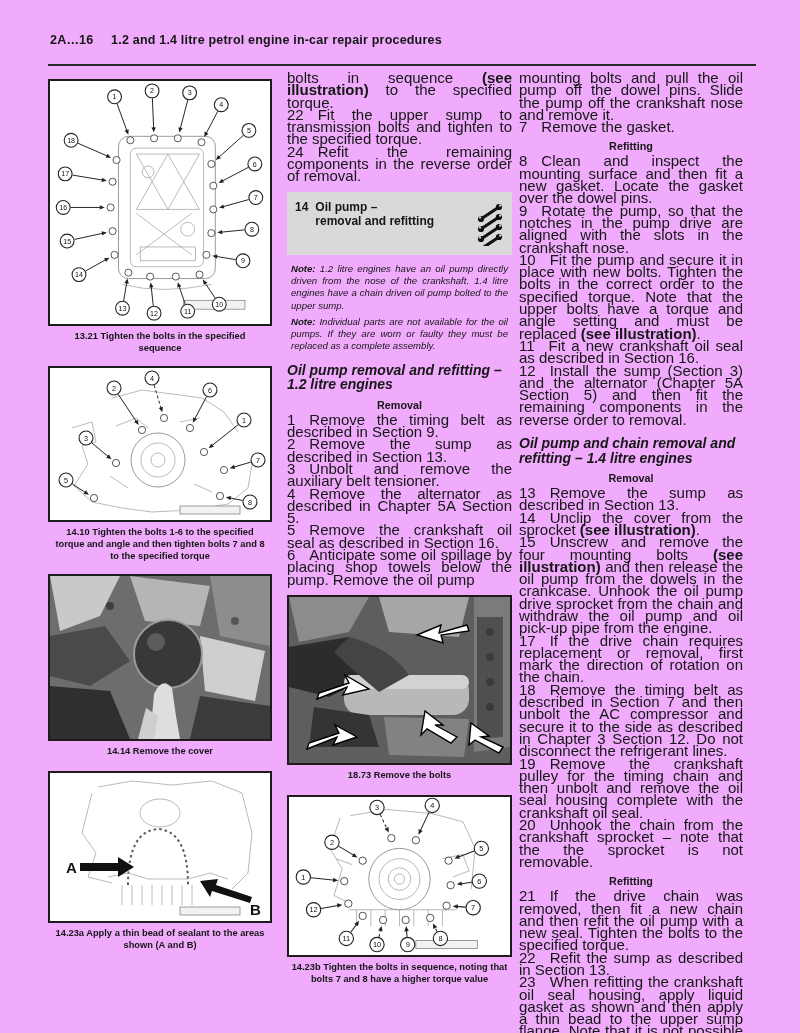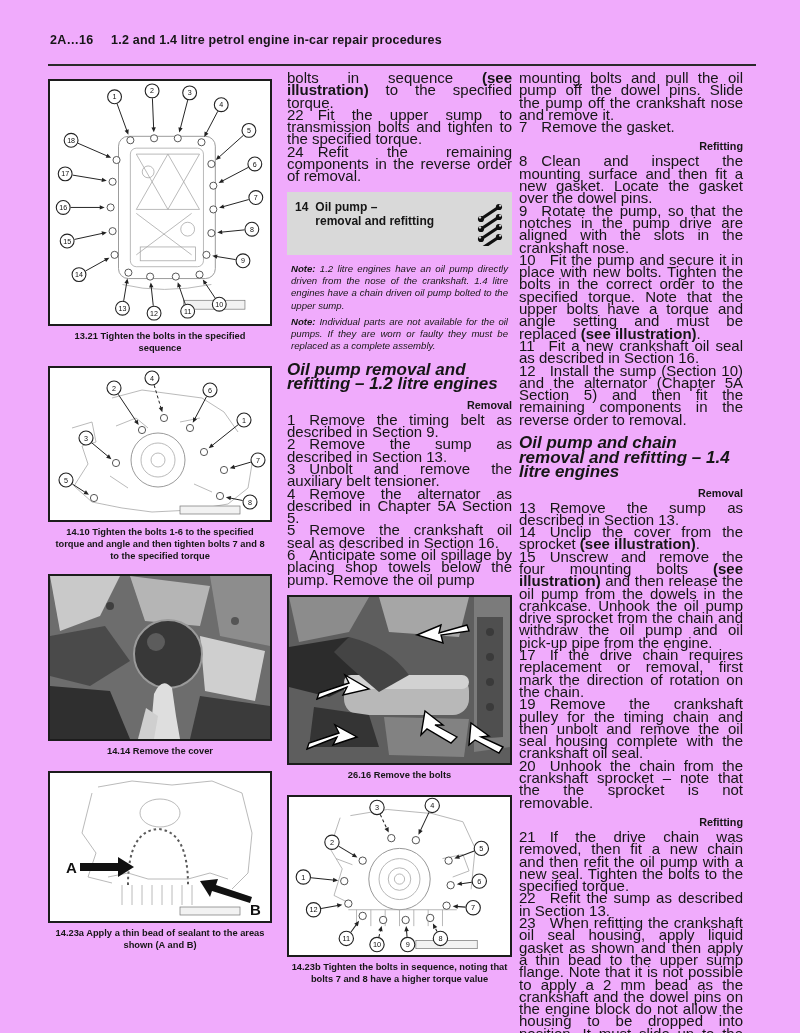--- a/index.html
+++ b/index.html
@@ -14,23 +14,23 @@
   .col{position:absolute;top:72px;}
   .col-left{left:48px;width:224px;}
   .col-mid{left:287px;width:225px;}
   .col-right{left:519px;width:224px;}
 
   
   .flow .para{font-size:15px;line-height:12.3px;text-align:justify;margin:0;}
   .flow .step-num{font-weight:normal;padding-right:14px;}
   .flow .note{font-size:9.6px;line-height:12.3px;text-align:justify;font-style:italic;margin:4px;}
   .flow .note b{font-style:italic;}
-  .flow .h2{font-size:17px;font-weight:bold;font-style:italic;line-height:14.5px;
+  .flow .h2{font-size:14px;font-weight:bold;font-style:italic;line-height:14.5px;
             margin:10px 0 5px;text-align:left;}
-  .flow .h3{font-size:10.8px;font-weight:bold;margin:7px 0 3px;text-align:right;}
+  .flow .h3{font-size:10.8px;font-weight:bold;margin:7px 6px 3px;text-align:center;}
 
   
   .section-box{background:#d9d9d9;display:flex;align-items:flex-start;
                padding:8px 7px 9px 8px;margin:9px 0 8px;}
   .sec-num{font-size:12px;font-weight:bold;margin-right:7px;}
   .sec-title{font-size:12px;font-weight:bold;line-height:14px;flex:1;}
   .sec-icons{width:30px;flex:0 0 30px;margin-left:4px;}
 
   
   .figure-block{margin:0 0 12px 0;}
@@ -338,21 +338,21 @@
           <path d="M95 120 L180 122 L175 160 L100 158 Z" fill="#828282"></path>
           <g fill="#fff" stroke="#000" stroke-width="1.4">
             <path d="M178 28 L150 36 L152 28 L128 38 L154 46 L152 38 L180 34 Z"></path>
             <path d="M28 102 L58 90 L54 98 L80 92 L56 78 L60 86 L30 96 Z"></path>
             <path d="M18 152 L48 140 L44 148 L68 140 L46 128 L50 136 L20 146 Z"></path>
             <path d="M168 140 L146 128 L154 128 L136 114 L132 138 L138 132 L162 146 Z"></path>
             <path d="M214 150 L192 140 L200 139 L182 126 L180 148 L186 143 L210 156 Z"></path>
           </g>
         </svg>
       </div>
-      <div class="caption">26.16 Remove the bolts</div>
+      <div class="caption">18.73 Remove the bolts</div>
     </div>
 
     <div class="figure-block" style="margin-top:14px;">
       <div class="fig">
         <svg width="221" height="158" viewBox="0 0 216 154">
           <path class="ld2" d="M50 20 L40 50 L52 70 L44 96 L60 104 M60 18 L96 12 L140 16 L170 24 L182 50 L178 90"></path>
           <circle cx="108" cy="80" r="30" class="ld"></circle>
           <circle cx="108" cy="80" r="20" class="ld2"></circle>
           <circle cx="108" cy="80" r="11" class="ld2"></circle>
           <circle cx="108" cy="80" r="5" class="ld2"></circle>
@@ -432,27 +432,28 @@
 
   <div class="col col-right">
     <div class="flow">
         <div class="para"><span>mounting bolts and pull the oil pump off the dowel pins. Slide the pump off the crankshaft nose and remove it.</span></div>
         <div class="para"><b class="step-num">7</b><span>Remove the gasket.</span></div>
         <div class="h3"><span>Refitting</span></div>
         <div class="para"><b class="step-num">8</b><span>Clean and inspect the mounting surface and then fit a new gasket. Locate the gasket over the dowel pins.</span></div>
         <div class="para"><b class="step-num">9</b><span>Rotate the pump, so that the notches in the pump drive are aligned with the slots in the crankshaft nose.</span></div>
         <div class="para"><b class="step-num">10</b><span>Fit the pump and secure it in place with new bolts. Tighten the bolts in the correct order to the specified torque. Note that the upper bolts have a torque and angle setting and must be replaced </span><b>(see illustration)</b><span>.</span></div>
         <div class="para"><b class="step-num">11</b><span>Fit a new crankshaft oil seal as described in Section 16.</span></div>
-        <div class="para"><b class="step-num">12</b><span>Install the sump (Section 10) and the alternator (Chapter 5A Section 5) and then fit the remaining components in the reverse order to removal.</span></div>
+        <div class="para"><b class="step-num">12</b><span>Install the sump (Section 3) and the alternator (Chapter 5A Section 5) and then fit the remaining components in the reverse order to removal.</span></div>
         <div class="h2"><span>Oil pump and chain removal and refitting – 1.4 litre engines</span></div>
         <div class="h3"><span>Removal</span></div>
         <div class="para"><b class="step-num">13</b><span>Remove the sump as described in Section 13.</span></div>
         <div class="para"><b class="step-num">14</b><span>Unclip the cover from the sprocket </span><b>(see illustration)</b><span>.</span></div>
         <div class="para"><b class="step-num">15</b><span>Unscrew and remove the four mounting bolts </span><b>(see illustration)</b><span> and then release the oil pump from the dowels in the crankcase. Unhook the oil pump drive sprocket from the chain and withdraw the oil pump and oil pick-up pipe from the engine.</span></div>
         <div class="para"><b class="step-num">17</b><span>If the drive chain requires replacement or removal, first mark the direction of rotation on the chain.</span></div>
+        <div class="para"><b class="step-num">18</b><span>Remove the timing belt as described in Section 7 and then unbolt the AC compressor and secure it to the side as described in Chapter 3 Section 12. Do not disconnect the refrigerant lines.</span></div>
         <div class="para"><b class="step-num">19</b><span>Remove the crankshaft pulley for the timing chain and then unbolt and remove the oil seal housing complete with the crankshaft oil seal.</span></div>
         <div class="para"><b class="step-num">20</b><span>Unhook the chain from the crankshaft sprocket – note that the the sprocket is not removable.</span></div>
         <div class="h3"><span>Refitting</span></div>
         <div class="para"><b class="step-num">21</b><span>If the drive chain was removed, then fit a new chain and then refit the oil pump with a new seal. Tighten the bolts to the specified torque.</span></div>
         <div class="para"><b class="step-num">22</b><span>Refit the sump as described in Section 13.</span></div>
         <div class="para"><b class="step-num">23</b><span>When refitting the crankshaft oil seal housing, apply liquid gasket as shown and then apply a thin bead to the upper sump flange. Note that it is not possible to apply a 2 mm bead as the crankshaft and the dowel pins on the engine block do not allow the housing to be dropped into position. It must slide up to the block. Tighten the new bolts to the specified torque </span><b>(see illustrations)</b><span>.</span></div>
       </div>
   </div>
 
 </div>

